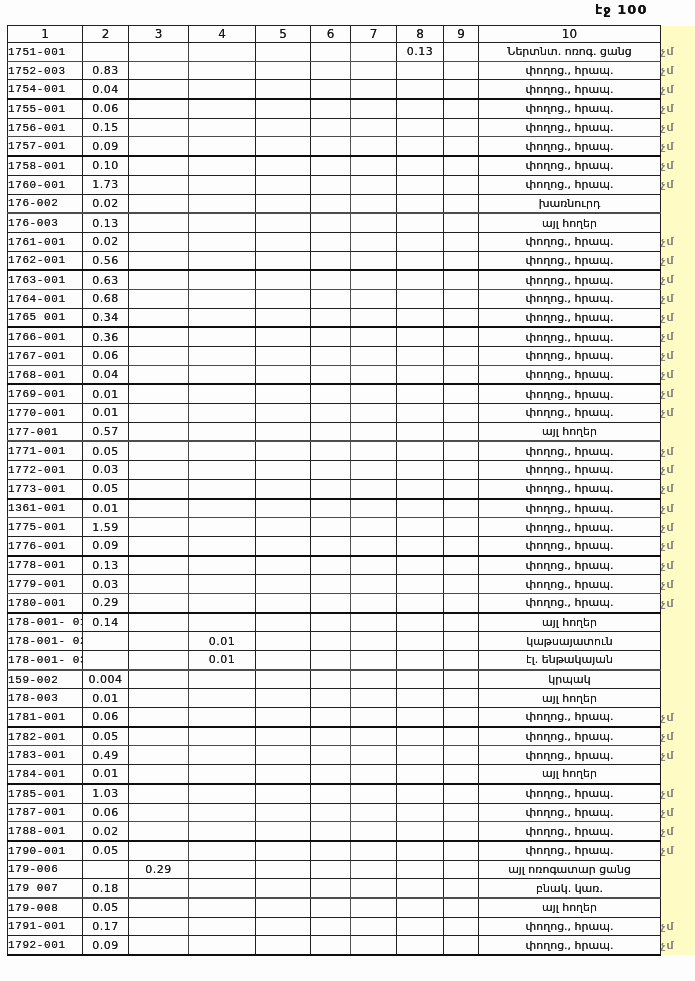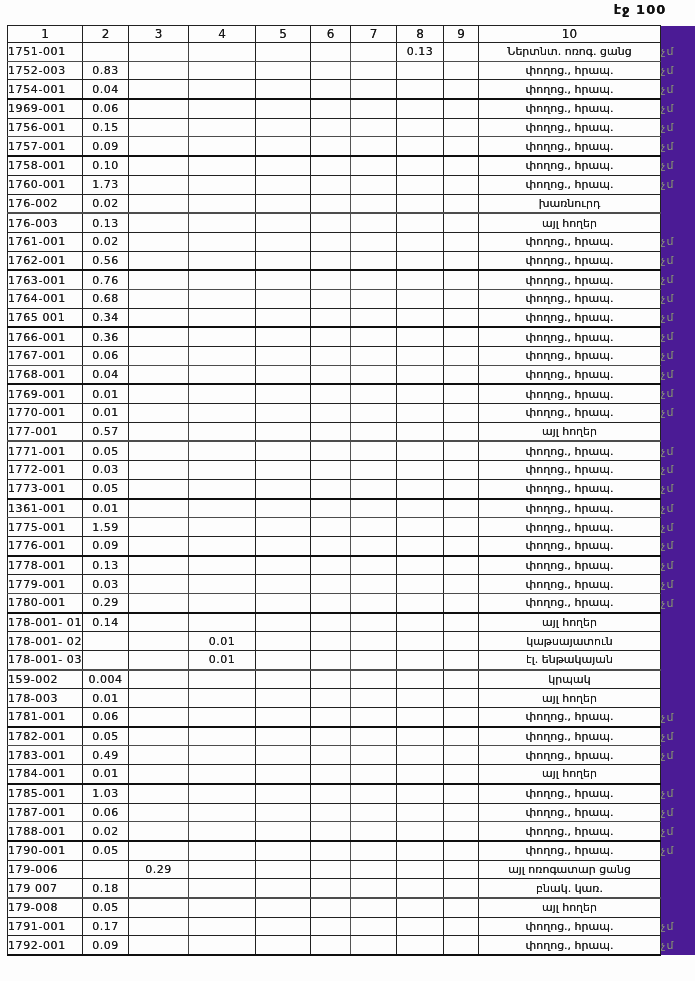--- a/index.html
+++ b/index.html
@@ -7,41 +7,41 @@
     width:695px;height:981px;
     background:#fdfdfd;
     font-family:"DejaVu Sans",sans-serif;
     color:#1c1c1c;
     position:relative;
     overflow:hidden;
   }
   .page-label{
     position:absolute;top:2px;left:595px;width:90px;
     font-weight:bold;font-size:13px;letter-spacing:1px;
-    color:#111;text-align:center;
+    color:#111;
     text-shadow:0 0 0.5px #222;
   }
   table.doc{
     position:absolute;left:7px;top:25px;
     border-collapse:collapse;table-layout:fixed;
     width:688px;
   }
   table.doc td, table.doc th{
     border:1px solid #232323;
     height:17.7px;
     font-size:11px;font-weight:normal;
     padding:0;overflow:hidden;white-space:nowrap;
     text-shadow:0 0 0.4px #3a3a3a;
   }
   table.doc thead th{height:16px;font-size:12px;text-align:center;color:#191919;}
-  td.code-cell{text-align:left;padding-left:4px;letter-spacing:0.6px;}
+  td.code-cell{text-align:left;padding-left:4px;letter-spacing:0.6px;font-family:Liberation Mono, monospace;}
   td.val-cell{text-align:center;letter-spacing:0.5px;}
   td.use-cell{text-align:center;padding-left:3px;}
   td.margin-cell, th.margin-cell{
-    border:none !important;background:#4c1d95;
+    border:none !important;background:#fef9c3;
     color:#8f8f8f;font-size:9px;text-align:left;padding-left:10px;
     text-shadow:none;letter-spacing:1px;
   }
   
   table.doc tbody tr:nth-child(3n) td{border-bottom-width:2px;border-bottom-color:#101010;}
   table.doc tbody tr:nth-child(4n+1) td{border-bottom-color:#4d4d4d;}
   table.doc tbody tr:nth-child(5n) td{border-top-color:#000;}
   table.doc tbody tr td:nth-child(6){border-right-color:#555;}
   table.doc tbody tr td:nth-child(3){border-right-color:#454545;}
   table.doc{filter:contrast(1.02);}
@@ -114,21 +114,21 @@
         <td class="val-cell"></td>
         <td class="val-cell"></td>
         <td class="val-cell"></td>
         <td class="val-cell"></td>
         <td class="val-cell"></td>
         <td class="val-cell"></td>
         <td class="use-cell">փողոց., հրապ.</td>
         <td class="margin-cell">չմ</td>
       </tr>
       <tr>
-        <td class="code-cell">1969-001</td>
+        <td class="code-cell">1755-001</td>
         <td class="val-cell">0.06</td>
         <td class="val-cell"></td>
         <td class="val-cell"></td>
         <td class="val-cell"></td>
         <td class="val-cell"></td>
         <td class="val-cell"></td>
         <td class="val-cell"></td>
         <td class="val-cell"></td>
         <td class="use-cell">փողոց., հրապ.</td>
         <td class="margin-cell">չմ</td>
@@ -232,21 +232,21 @@
         <td class="val-cell"></td>
         <td class="val-cell"></td>
         <td class="val-cell"></td>
         <td class="val-cell"></td>
         <td class="val-cell"></td>
         <td class="use-cell">փողոց., հրապ.</td>
         <td class="margin-cell">չմ</td>
       </tr>
       <tr>
         <td class="code-cell">1763-001</td>
-        <td class="val-cell">0.76</td>
+        <td class="val-cell">0.63</td>
         <td class="val-cell"></td>
         <td class="val-cell"></td>
         <td class="val-cell"></td>
         <td class="val-cell"></td>
         <td class="val-cell"></td>
         <td class="val-cell"></td>
         <td class="val-cell"></td>
         <td class="use-cell">փողոց., հրապ.</td>
         <td class="margin-cell">չմ</td>
       </tr>

